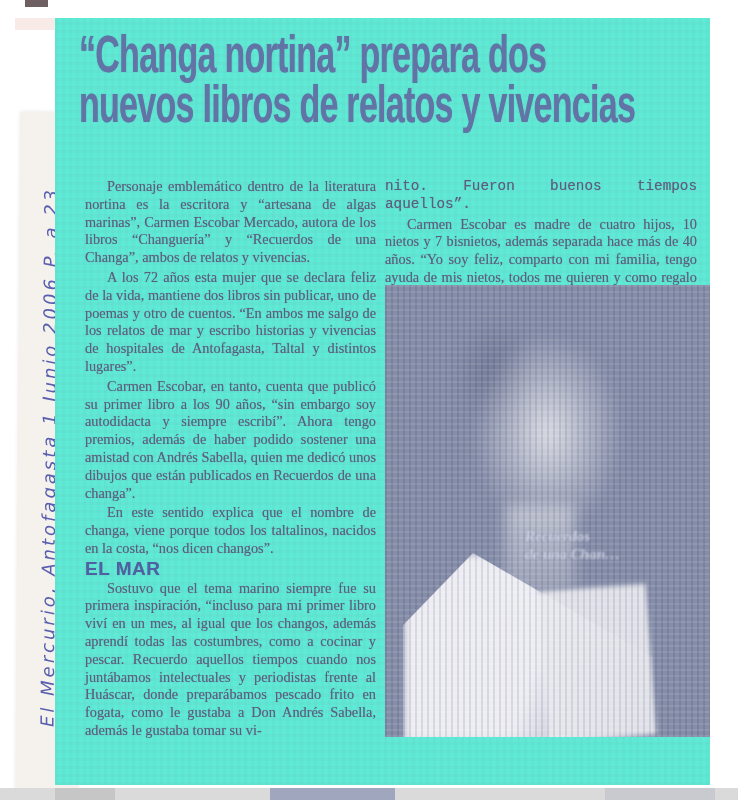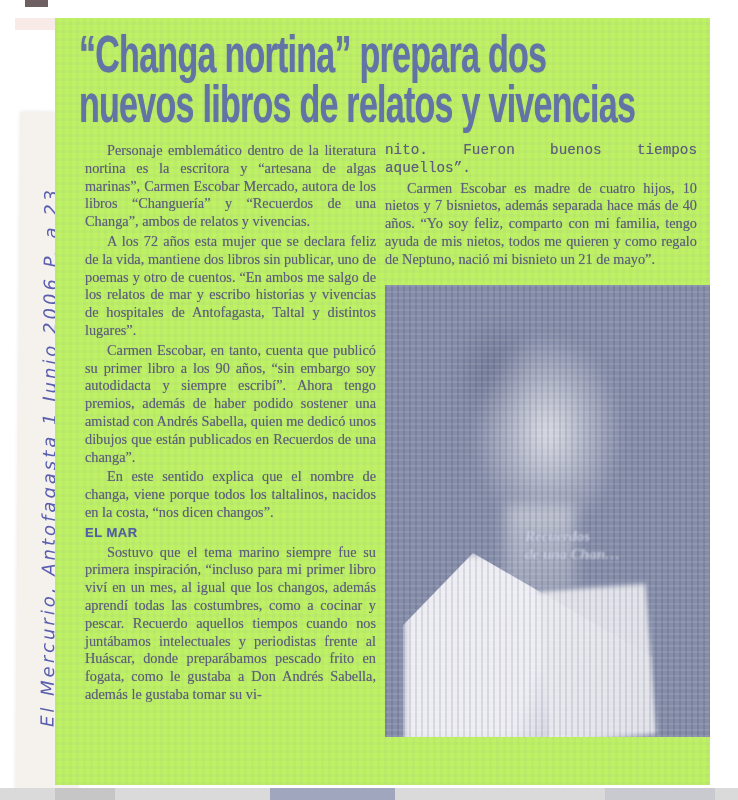--- a/index.html
+++ b/index.html
@@ -16,39 +16,39 @@
 
   
   .note-strip{position:absolute;left:18px;top:112px;width:62px;height:682px;
       background:#f5f1ec;box-shadow:0 0 4px rgba(0,0,0,0.10);transform:rotate(.4deg);}
   .note-text{position:absolute;inset:0;display:flex;align-items:center;justify-content:center;
       writing-mode:vertical-rl;transform:rotate(180deg);
       font:italic 18px "DejaVu Sans", sans-serif;color:#4c52a9;letter-spacing:3px;
       white-space:nowrap;opacity:.92;}
 
   
-  .clipping{position:absolute;left:55px;top:18px;width:655px;height:767px;background:#bef264;}
+  .clipping{position:absolute;left:55px;top:18px;width:655px;height:767px;background:#5eead4;}
   .clipping::before{content:"";position:absolute;inset:0;pointer-events:none;
       background:
         repeating-linear-gradient(90deg, rgba(125,132,160,0.05) 0 3px, transparent 3px 7px),
         repeating-linear-gradient(0deg, rgba(125,132,160,0.05) 0 3px, transparent 3px 8px);}
 
   .headline{position:absolute;left:24px;top:8px;color:#6273a5;
       font-family:"Liberation Sans", sans-serif;font-weight:bold;}
   .headline .hl{display:block;white-space:nowrap;font-size:46px;letter-spacing:-1px;
       transform:scale(0.74,1.12);transform-origin:0 0;line-height:50px;
       text-shadow:0 0 1px rgba(98,115,165,.6);}
 
   .body-text{color:#5d5e7d;font-size:14.3px;line-height:17.8px;text-align:justify;
-      text-shadow:0 0 .7px rgba(93,94,125,.55);}
+      text-shadow:0 0 .7px rgba(93,94,125,.55);margin-top:36px;}
   .body-text p{margin:0 0 2px 0;text-indent:22px;}
   .col-left{position:absolute;left:30px;top:124px;width:291px;}
   .col-right{position:absolute;left:330px;top:124px;width:312px;}
   .col-right p.cont{text-indent:0;font-family:Liberation Mono, monospace;}
-  .subhead{font-family:"Liberation Sans", sans-serif;font-weight:bold;font-size:13px;
+  .subhead{font-family:"Liberation Sans", sans-serif;font-weight:bold;font-size:19px;
       color:#5061a3;letter-spacing:.5px;margin:12px 0 6px 0;text-indent:0 !important;}
 
   
   .photo{position:absolute;left:330px;top:267px;width:325px;height:452px;
       background:#858da9;overflow:hidden;}
   .ph-face{position:absolute;left:88px;top:48px;width:150px;height:200px;border-radius:50%;
       background:radial-gradient(closest-side, rgba(222,223,230,.95), rgba(222,223,230,0));
       filter:blur(6px);}
   .ph-hair{position:absolute;left:70px;top:30px;width:80px;height:120px;border-radius:50%;
       background:radial-gradient(closest-side, rgba(110,118,148,.8), rgba(110,118,148,0));

